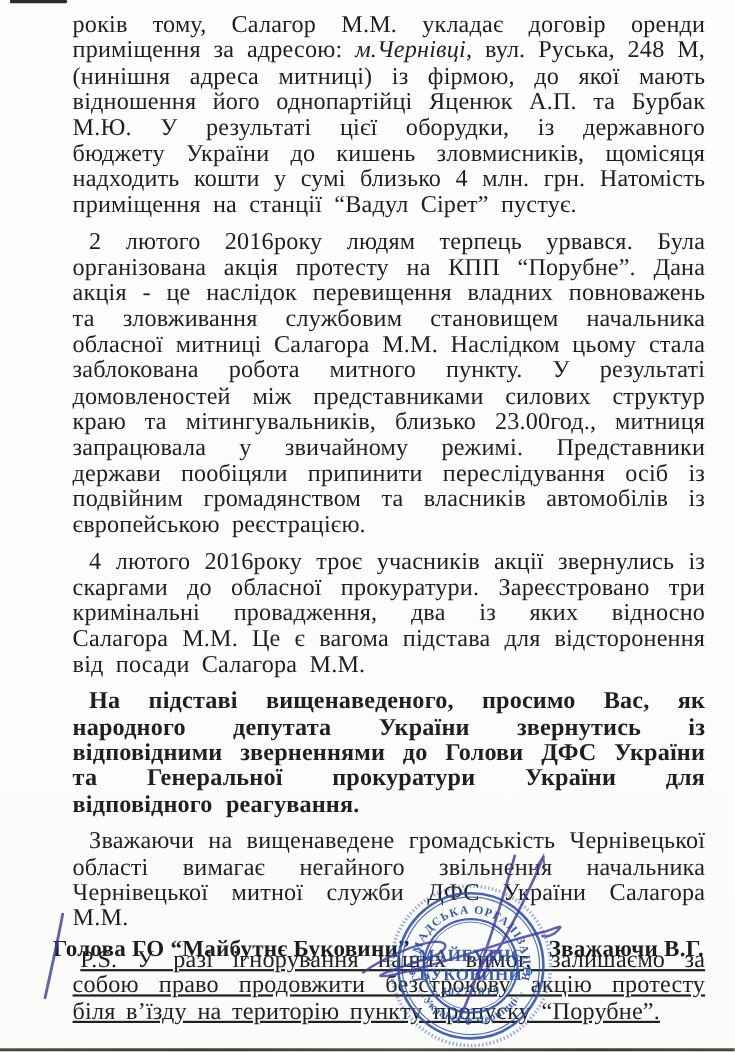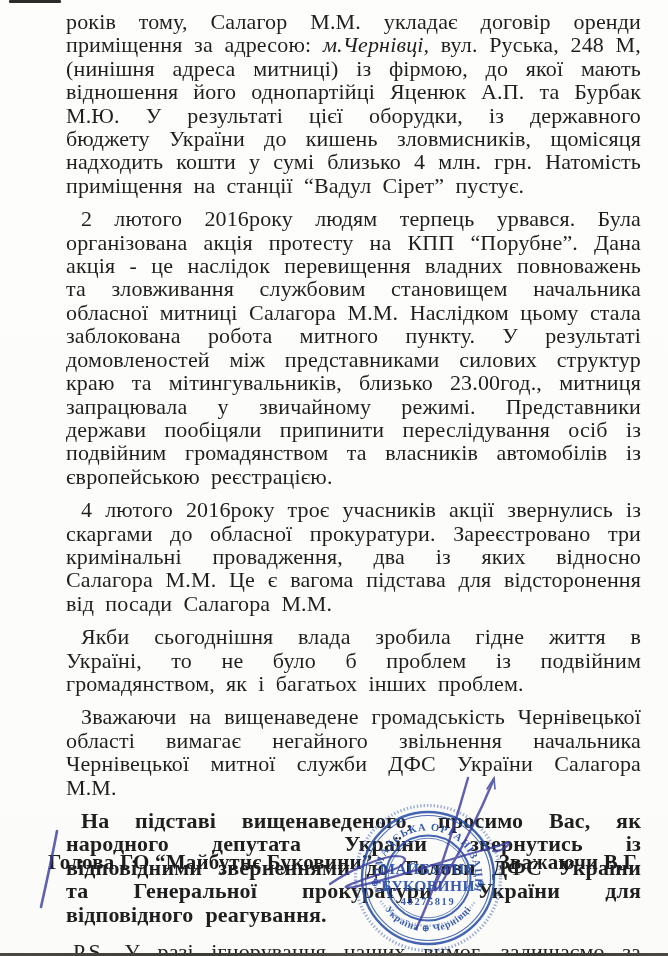--- a/index.html
+++ b/index.html
@@ -65,25 +65,24 @@
   <div class="scan-line-top"></div>
 
   <div class="letter-body">
     <p class="para no-indent"><span>років тому, Салагор М.М. укладає договір оренди приміщення за адресою: </span><em>м.Чернівці,</em><span> вул. Руська, 248 М, (нинішня адреса митниці) із фірмою, до якої мають відношення його однопартійці Яценюк А.П. та Бурбак М.Ю. У результаті цієї оборудки, із державного бюджету України до кишень зловмисників, щомісяця надходить кошти у сумі близько 4 млн. грн. Натомість приміщення на станції “Вадул Сірет” пустує.</span></p>
 
 
     <p class="para">2 лютого 2016року людям терпець урвався. Була організована акція протесту на КПП “Порубне”. Дана акція - це наслідок перевищення владних повноважень та зловживання службовим становищем начальника обласної митниці Салагора М.М. Наслідком цьому стала заблокована робота митного пункту. У результаті домовленостей між представниками силових структур краю та мітингувальників, близько 23.00год., митниця запрацювала у звичайному режимі. Представники держави пообіцяли припинити переслідування осіб із подвійним громадянством та власників автомобілів із європейською реєстрацією.</p>
 
     <p class="para">4 лютого 2016року троє учасників акції звернулись із скаргами до обласної прокуратури. Зареєстровано три кримінальні провадження, два із яких відносно Салагора М.М. Це є вагома підстава для відсторонення від посади Салагора М.М.</p>
 
-    <p class="para">Якби сьогоднішня влада зробила гідне життя в Україні, то не було б проблем із подвійним громадянством, як і багатьох інших проблем.</p>
+
+    <p class="para bold">На підставі вищенаведеного, просимо Вас, як народного депутата України звернутись із відповідними зверненнями до Голови ДФС України та Генеральної прокуратури України для відповідного реагування.</p>
 
     <p class="para">Зважаючи на вищенаведене громадськість Чернівецької області вимагає негайного звільнення начальника Чернівецької митної служби ДФС України Салагора М.М.</p>
-
-    <p class="para bold">На підставі вищенаведеного, просимо Вас, як народного депутата України звернутись із відповідними зверненнями до Голови ДФС України та Генеральної прокуратури України для відповідного реагування.</p>
 
     <p class="para no-indent ps">P.S. У разі ігнорування наших вимог, залишаємо за собою право продовжити безстрокову акцію протесту біля в’їзду на територію пункту пропуску “Порубне”.</p>
   </div>
 
   <div class="sig-row">
     <span>Голова ГО “Майбутнє Буковини”</span>
     <span>Зважаючи В.Г.</span>
   </div>
 
   <div class="stamp-wrap">

